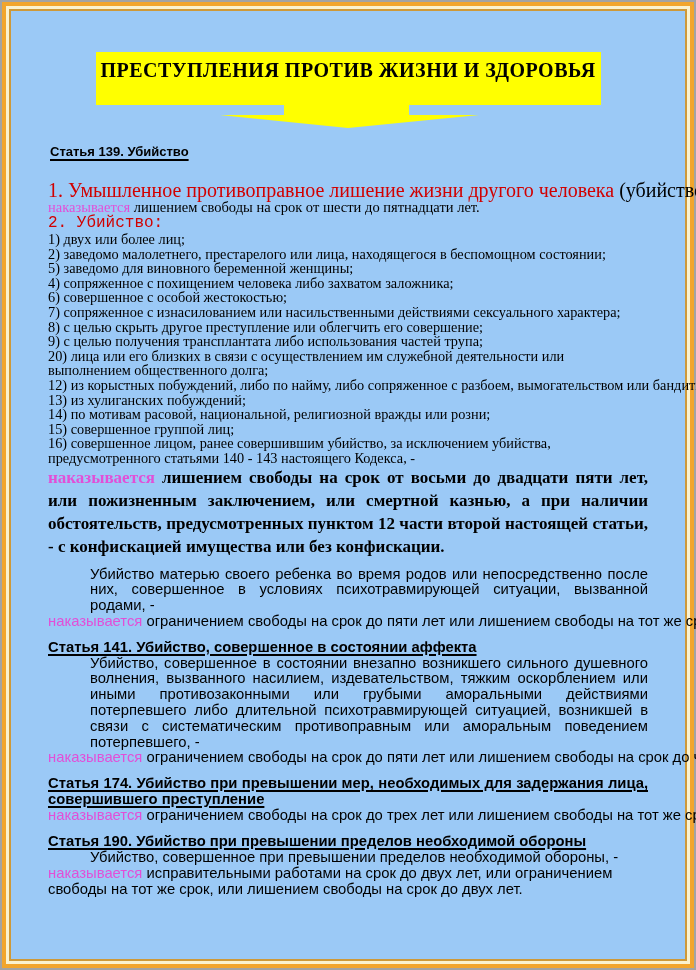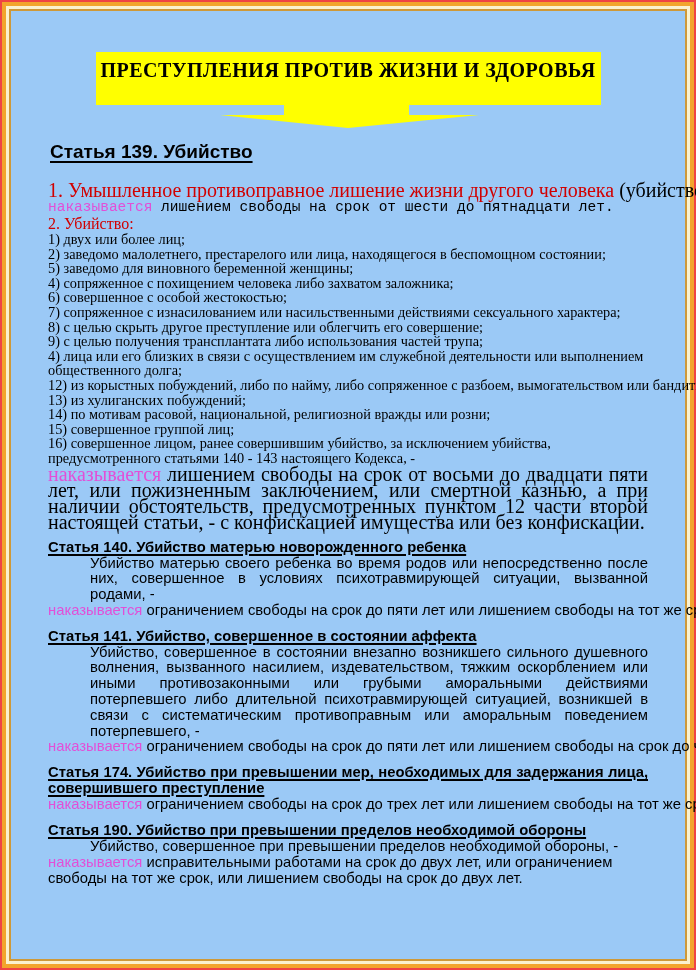--- a/index.html
+++ b/index.html
@@ -1,44 +1,44 @@
 <!DOCTYPE html>
 <html><head>
 <meta charset="utf-8">
 <style>
   * { margin: 0; padding: 0; box-sizing: border-box; }
   html, body { background: #ffffff; }
   body { width: 696px; height: 970px; overflow: hidden; }
 
-  .frame-white  { width: 696px; height: 970px; padding: 2px; background: #ef4444; }
+  .frame-white  { width: 696px; height: 970px; padding: 2px; background: #a3a3a3; }
   .frame-orange { width: 100%; height: 100%; border: 4px solid #F2A52D; }
   .frame-cream  { width: 100%; height: 100%; border: 3px solid #FBF2CF; }
   .frame-tan    { width: 100%; height: 100%; border: 2px solid #CE9939; background: #9BC9F6; }
 
   .content { width: 100%; height: 100%; padding: 0 37px; position: relative;
              font-family: "Liberation Serif", serif; color: #000; }
 
   
   .banner { width: 505px; height: 53px; margin: 41px auto 0; background: #FFFF00;
             text-align: center; padding-top: 7px; }
   .banner-title { font-family: "Liberation Serif", serif; font-weight: bold;
                   font-size: 20px; letter-spacing: 0.5px; color: #000; }
   .banner-arrow { display: block; margin: 0 auto; width: 505px; height: 24px; }
 
   
   .art139-title { margin: 12px 0 0 2px; font-family: "Liberation Sans", sans-serif;
-                  font-weight: bold; font-size: 19px; line-height: 22px;
+                  font-weight: bold; font-size: 13px; line-height: 22px;
                   text-decoration: underline; text-decoration-thickness: 2px;
                   text-underline-offset: 3px; }
   .lead    { margin-top: 18px; font-size: 20px; line-height: 18.5px; white-space: nowrap; }
-  .pen1    { font-size: 14.5px; line-height: 15.5px; white-space: nowrap; font-family: Liberation Mono, monospace; }
-  .clause2 { font-size: 16px; line-height: 17px; }
+  .pen1    { font-size: 14.5px; line-height: 15.5px; white-space: nowrap; }
+  .clause2 { font-size: 16px; line-height: 17px; font-family: Liberation Mono, monospace; }
   .item    { font-size: 14.3px; line-height: 14.6px; white-space: nowrap; }
   .item.wrap { white-space: normal; }
-  .pen2    { font-size: 20px; line-height: 16px; font-weight: normal; text-align: justify; }
+  .pen2    { font-size: 17px; line-height: 23px; font-weight: bold; text-align: justify; }
 
   
   .article { margin-top: 9px; font-family: "Liberation Sans", sans-serif; }
   .article-title { font-weight: bold; font-size: 14.8px; line-height: 16px;
                    text-align: justify; text-decoration: underline;
                    text-decoration-thickness: 2px; text-underline-offset: 2px;
                    margin-bottom: 1px; }
   .article-body  { font-size: 14.8px; line-height: 15.8px; text-align: justify; margin-left: 42px; }
   .article-pen   { font-size: 14.8px; line-height: 15.8px; white-space: nowrap; }
   .article-pen.wrap { white-space: normal; }
@@ -73,33 +73,32 @@
       <div class="clause2 red">2. Убийство:</div>
 
       <div class="item">1) двух или более лиц;</div>
       <div class="item">2) заведомо малолетнего, престарелого или лица, находящегося в беспомощном состоянии;</div>
       <div class="item">5) заведомо для виновного беременной женщины;</div>
       <div class="item">4) сопряженное с похищением человека либо захватом заложника;</div>
       <div class="item">6) совершенное с особой жестокостью;</div>
       <div class="item">7) сопряженное с изнасилованием или насильственными действиями сексуального характера;</div>
       <div class="item">8) с целью скрыть другое преступление или облегчить его совершение;</div>
       <div class="item">9) с целью получения трансплантата либо использования частей трупа;</div>
-      <div class="item wrap">4) лица или его близких в связи с осуществлением им служебной деятельности или выполнением общественного долга;</div>
+      <div class="item wrap">20) лица или его близких в связи с осуществлением им служебной деятельности или выполнением общественного долга;</div>
       <div class="item">12) из корыстных побуждений, либо по найму, либо сопряженное с разбоем, вымогательством или бандитизмом;</div>
       <div class="item">13) из хулиганских побуждений;</div>
       <div class="item">14) по мотивам расовой, национальной, религиозной вражды или розни;</div>
       <div class="item">15) совершенное группой лиц;</div>
       <div class="item wrap">16) совершенное лицом, ранее совершившим убийство, за исключением убийства, предусмотренного статьями 140 - 143 настоящего Кодекса, -</div>
 
       <div class="pen2">
         <span class="magenta">наказывается</span><span> лишением свободы на срок от восьми до двадцати пяти лет, или пожизненным заключением, или смертной казнью, а при наличии обстоятельств, предусмотренных пунктом 12 части второй настоящей статьи, - с конфискацией имущества или без конфискации.</span>
       </div>
 
       <div class="article">
-        <div class="article-title">Статья 140. Убийство матерью новорожденного ребенка</div>
         <div class="article-body">Убийство матерью своего ребенка во время родов или непосредственно после них, совершенное в условиях психотравмирующей ситуации, вызванной родами, -</div>
         <div class="article-pen">
           <span class="magenta">наказывается</span><span> ограничением свободы на срок до пяти лет или лишением свободы на тот же срок.</span>
         </div>
       </div>
 
       <div class="article">
         <div class="article-title">Статья 141. Убийство, совершенное в состоянии аффекта</div>
         <div class="article-body">Убийство, совершенное в состоянии внезапно возникшего сильного душевного волнения, вызванного насилием, издевательством, тяжким оскорблением или иными противозаконными или грубыми аморальными действиями потерпевшего либо длительной психотравмирующей ситуацией, возникшей в связи с систематическим противоправным или аморальным поведением потерпевшего, -</div>
         <div class="article-pen">

